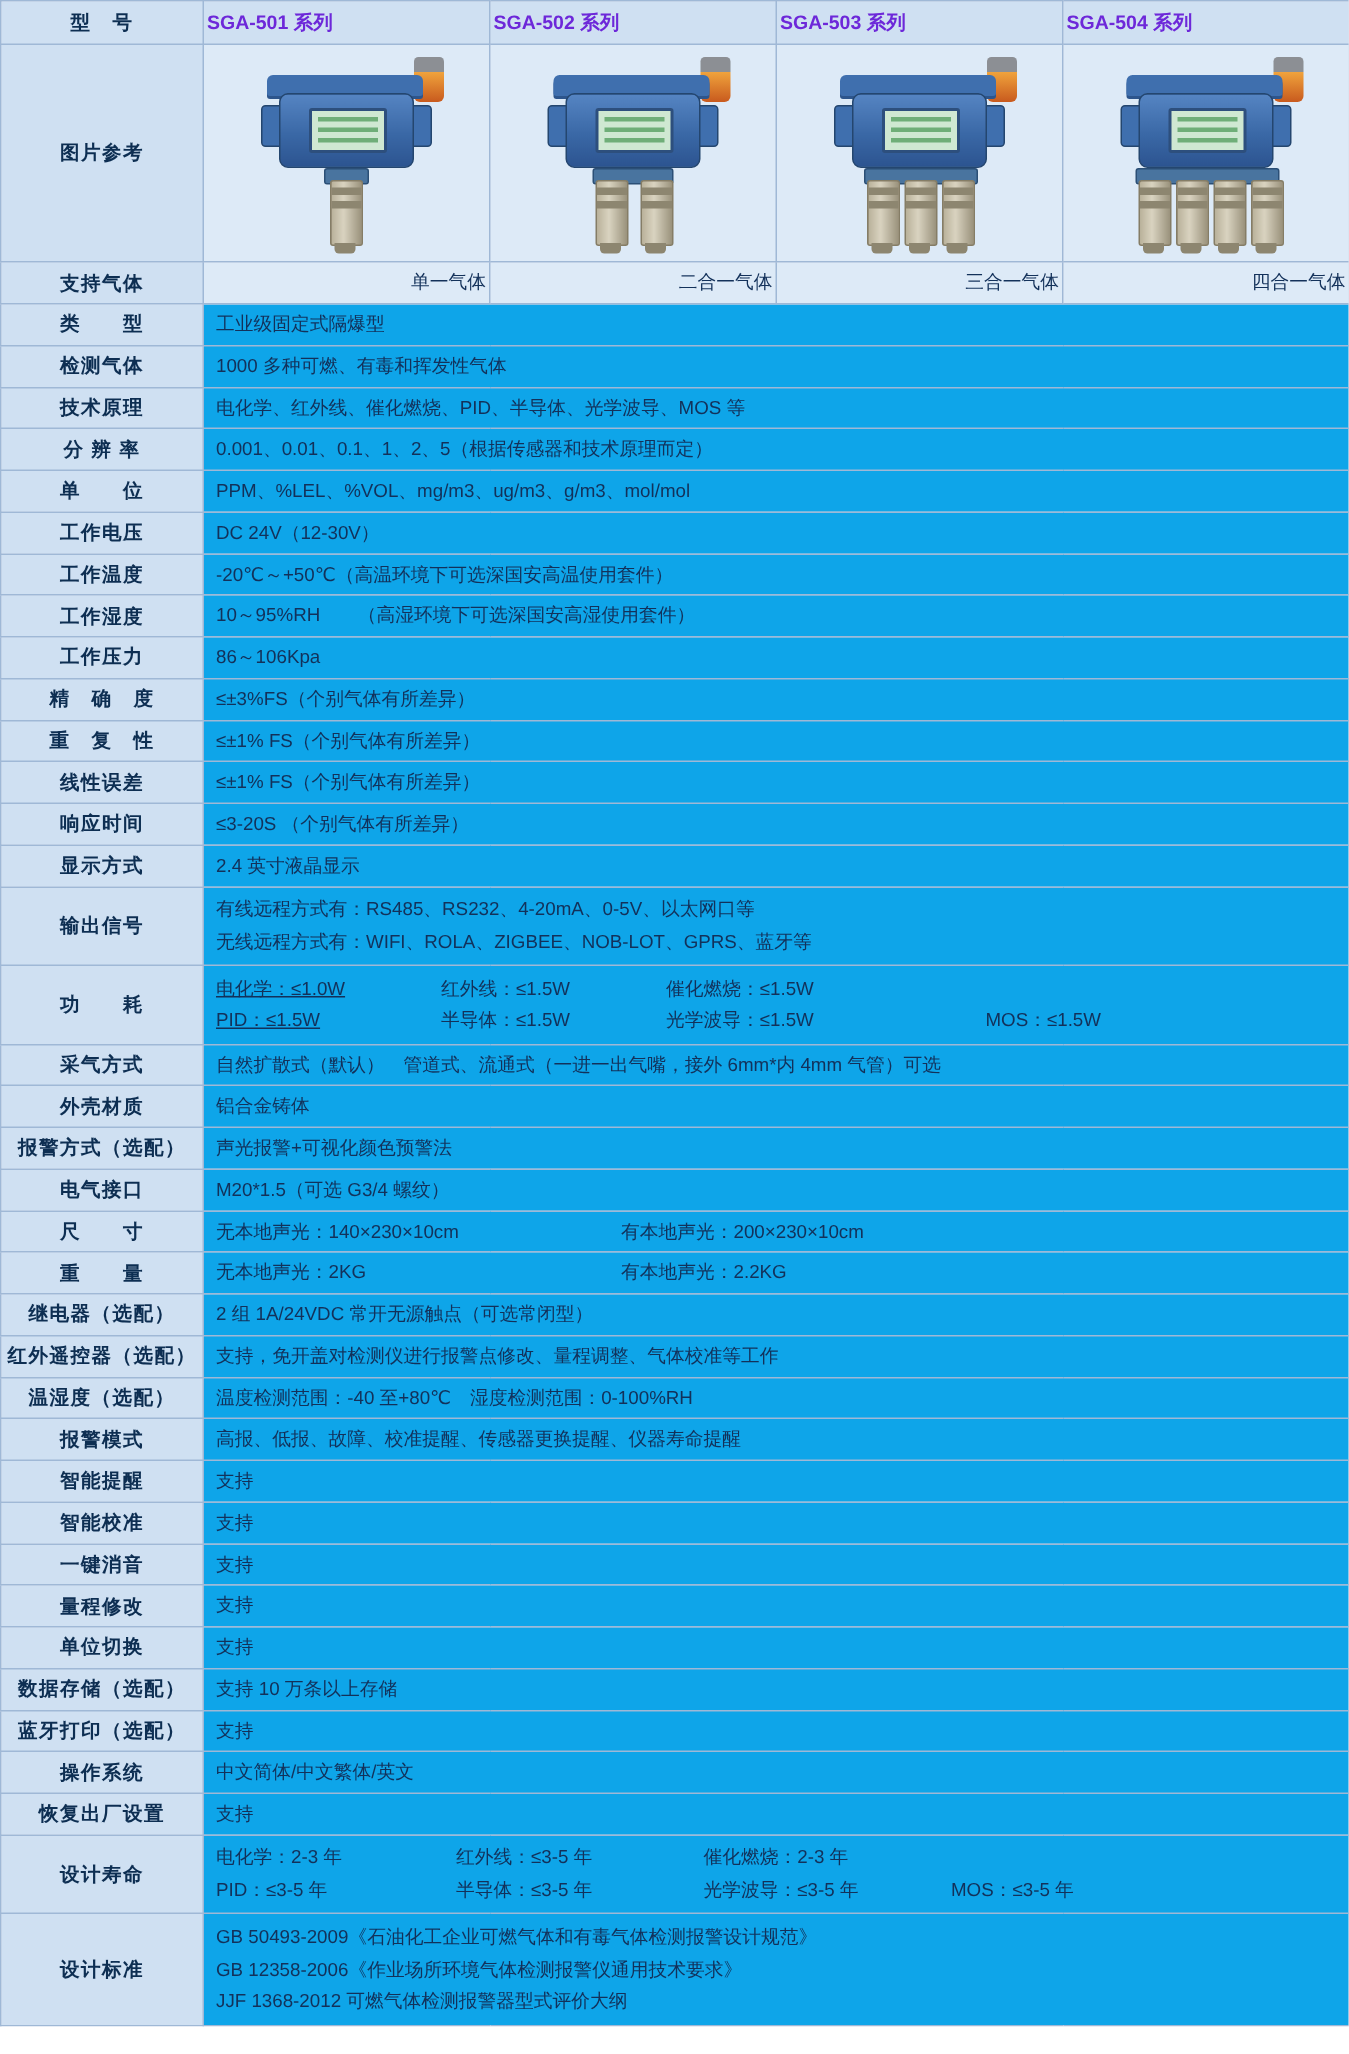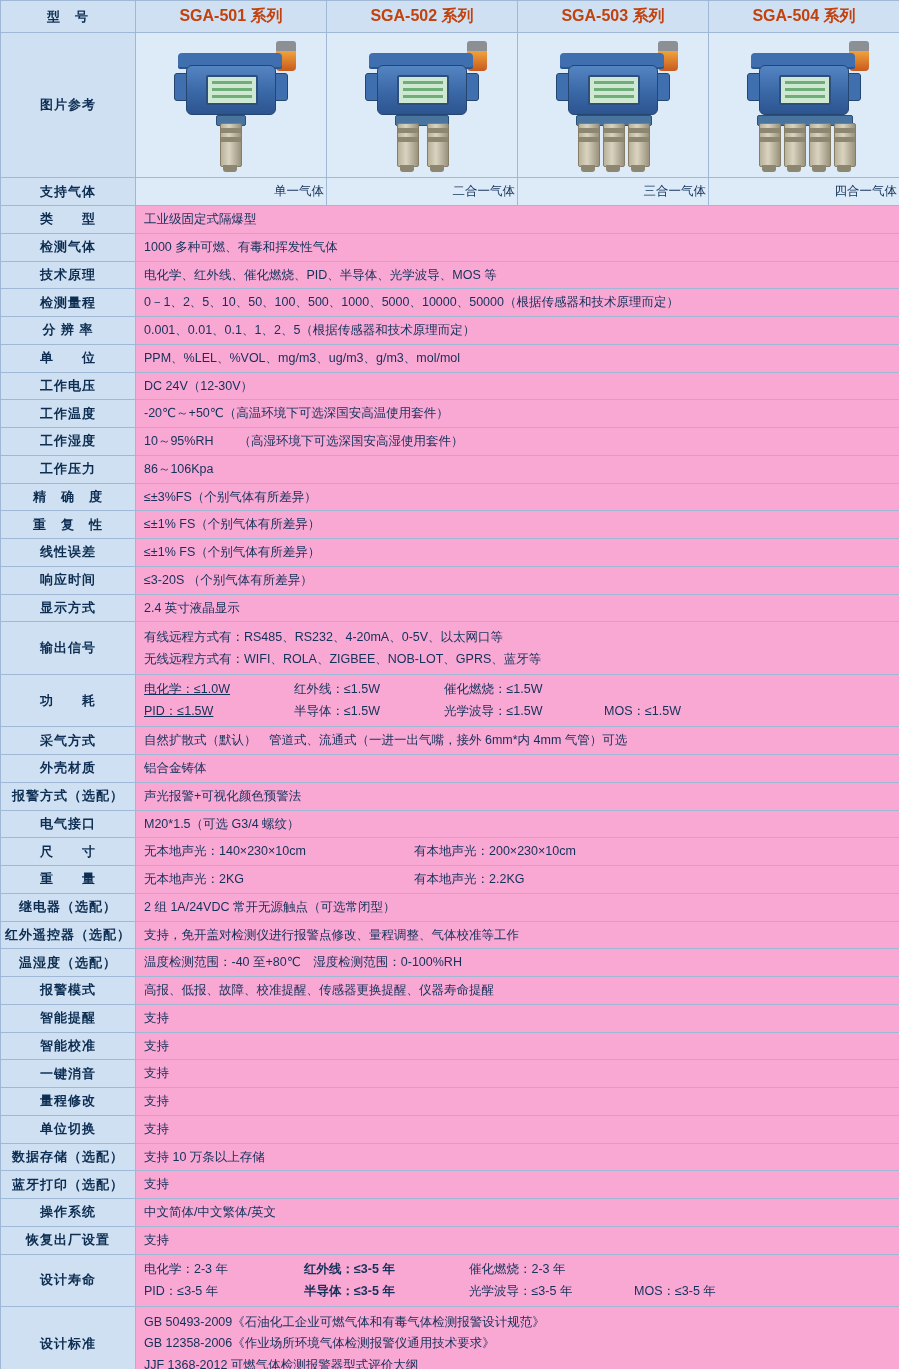--- a/index.html
+++ b/index.html
@@ -1,31 +1,31 @@
 <!DOCTYPE html>
 <html><head>
 <meta charset="utf-8">
 <style>
   html,body{margin:0;padding:0;background:#fff;}
   body{width:899px;font-family:"Liberation Sans","DejaVu Sans",sans-serif;font-size:12px;color:#1a1a1a;}
   table.spec{border-collapse:collapse;width:899px;table-layout:fixed;}
   table.spec td{border:1px solid #9fb8d6;vertical-align:middle;}
   .lbl{background:#cfe0f2;text-align:center;font-weight:bold;color:#0d2e52;letter-spacing:1px;font-size:13px;padding:4px 2px;width:135px;}
-  .val{background:#f9a8d4;padding:4px 8px;color:#13315a;font-size:12.5px;line-height:1.5;}
-  .hdr{background:#cfe0f2;text-align:center;font-weight:bold;color:#c2410c;font-size:16px;padding:5px 2px;}
+  .val{background:#0ea5e9;padding:4px 8px;color:#13315a;font-size:12.5px;line-height:1.5;}
+  .hdr{background:#cfe0f2;font-weight:bold;color:#6d28d9;font-size:13px;padding:5px 2px;}
   .imgcell{background:#ddeaf7;text-align:center;padding:2px;}
   .gascell{background:#ddeaf7;text-align:right;padding:5px 2px;color:#13315a;font-size:12.5px;}
   .pw span{display:inline-block;}
   .pw .c1{width:150px;text-decoration:underline;}
   .pw .c2{width:150px;}
   .pw .c3{width:160px;}
-  .pw .c4{width:130px;}
+  .pw .c4{width:130px;text-align:right;}
   .life span{display:inline-block;}
   .life .c1{width:160px;}
-  .life .c2{width:165px;font-weight:bold;}
+  .life .c2{width:165px;}
   .life .c3{width:165px;}
   .life .c4{width:120px;}
   .dim span{display:inline-block;}
   .dim .c1{width:270px;}
   .multi div{padding:1.5px 0;}
   
   .dev{position:relative;width:150px;height:140px;margin:0 auto;}
   .dev .canopy{position:absolute;left:22px;top:18px;width:104px;height:14px;background:#3f6fae;border-radius:4px 4px 2px 2px;box-shadow:0 2px 0 #2d558c;}
   .dev .body{position:absolute;left:30px;top:30px;width:88px;height:48px;background:linear-gradient(180deg,#5584c2 0%,#3a68a6 55%,#2c5490 100%);border-radius:6px;border:1px solid #24466f;}
   .dev .screen{position:absolute;left:50px;top:40px;width:48px;height:26px;background:#cfe8d2;border:2px solid #2d4f7d;border-radius:2px;}
@@ -201,24 +201,20 @@
     </tr>
     <tr>
       <td class="lbl">检测气体</td>
       <td class="val" colspan="4">1000 多种可燃、有毒和挥发性气体</td>
     </tr>
     <tr>
       <td class="lbl">技术原理</td>
       <td class="val" colspan="4">电化学、红外线、催化燃烧、PID、半导体、光学波导、MOS 等</td>
     </tr>
     <tr>
-      <td class="lbl">检测量程</td>
-      <td class="val" colspan="4">0－1、2、5、10、50、100、500、1000、5000、10000、50000（根据传感器和技术原理而定）</td>
-    </tr>
-    <tr>
       <td class="lbl">分 辨 率</td>
       <td class="val" colspan="4">0.001、0.01、0.1、1、2、5（根据传感器和技术原理而定）</td>
     </tr>
     <tr>
       <td class="lbl">单　　位</td>
       <td class="val" colspan="4">PPM、%LEL、%VOL、mg/m3、ug/m3、g/m3、mol/mol</td>
     </tr>
     <tr>
       <td class="lbl">工作电压</td>
       <td class="val" colspan="4">DC 24V（12-30V）</td>

